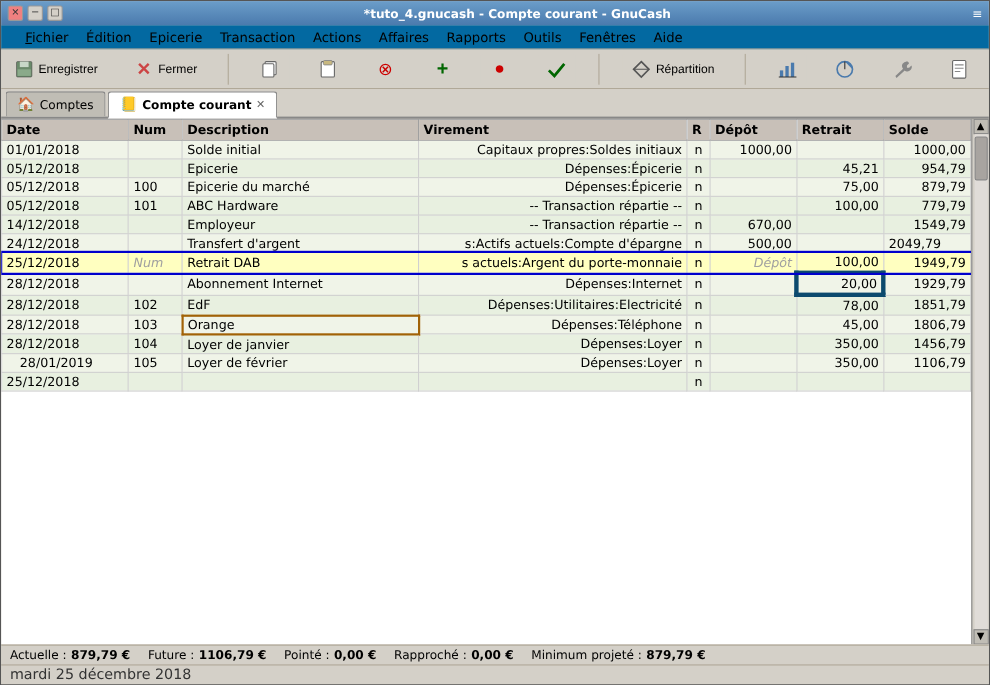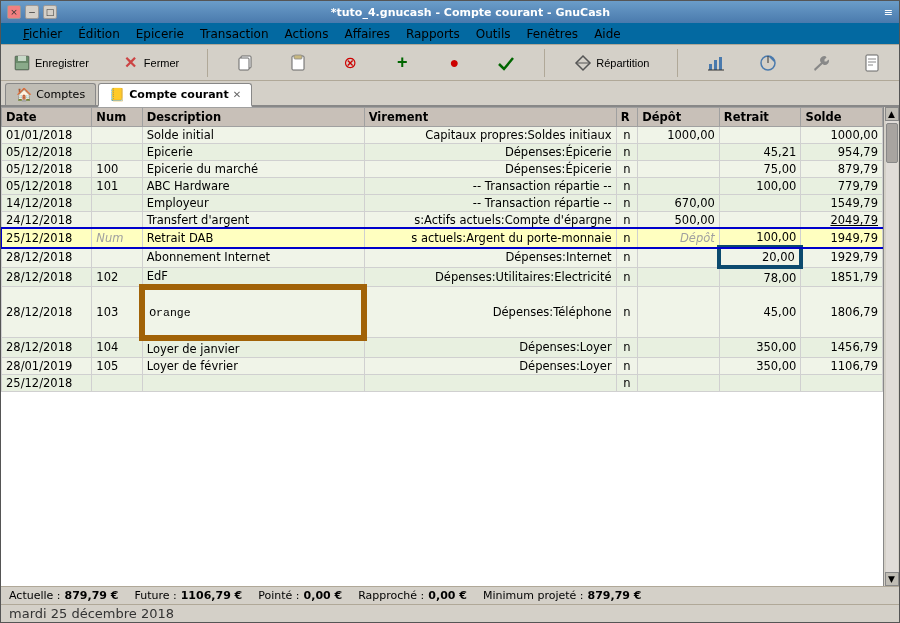--- a/index.html
+++ b/index.html
@@ -391,21 +391,21 @@
       <td style="padding:1px 4px;border:1px solid #d0d0d0;width:68px;text-align:right;">1549,79</td>
     </tr>
             <tr style="background: rgb(240, 244, 232);">
       <td style="padding:1px 4px;border:1px solid #d0d0d0;width:72px;">24/12/2018</td>
       <td style="padding:1px 4px;border:1px solid #d0d0d0;width:42px;"></td>
       <td style="padding:1px 4px;border:1px solid #d0d0d0;width:185px;">Transfert d'argent</td>
       <td style="padding:1px 4px;border:1px solid #d0d0d0;width:210px;text-align:right;">s:Actifs actuels:Compte d'épargne</td>
       <td style="padding:1px 4px;border:1px solid #d0d0d0;width:18px;text-align:center;">n</td>
       <td style="padding:1px 4px;border:1px solid #d0d0d0;width:68px;text-align:right;">500,00</td>
       <td style="padding:1px 4px;border:1px solid #d0d0d0;width:68px;text-align:right;"></td>
-      <td style="padding:1px 4px;border:1px solid #d0d0d0;width:68px;text-align:right;text-decoration:underline;">2049,79</td>
+      <td style="padding:1px 4px;border:1px solid #d0d0d0;width:68px;">2049,79</td>
     </tr>
             <tr style="outline: rgb(0, 0, 204) solid 2px; background: rgb(255, 255, 192);">
       <td style="padding:1px 4px;border:1px solid #d0d0d0;width:72px;">25/12/2018</td>
       <td style="padding:1px 4px;border:1px solid #d0d0d0;width:42px;"><span style="color:#a0a0a0;font-style:italic;">Num</span></td>
       <td style="padding:1px 4px;border:1px solid #d0d0d0;width:185px;">Retrait DAB</td>
       <td style="padding:1px 4px;border:1px solid #d0d0d0;width:210px;text-align:right;">s actuels:Argent du porte-monnaie</td>
       <td style="padding:1px 4px;border:1px solid #d0d0d0;width:18px;text-align:center;">n</td>
       <td style="padding:1px 4px;border:1px solid #d0d0d0;width:68px;text-align:right;"><span style="color:#a0a0a0;font-style:italic;">Dépôt</span></td>
       <td style="padding:1px 4px;border:1px solid #d0d0d0;width:68px;text-align:right;">100,00</td>
       <td style="padding:1px 4px;border:1px solid #d0d0d0;width:68px;text-align:right;">1949,79</td>
@@ -426,39 +426,39 @@
       <td style="padding:1px 4px;border:1px solid #d0d0d0;width:185px;margin-left:44px;">EdF</td>
       <td style="padding:1px 4px;border:1px solid #d0d0d0;width:210px;text-align:right;">Dépenses:Utilitaires:Electricité</td>
       <td style="padding:1px 4px;border:1px solid #d0d0d0;width:18px;text-align:center;">n</td>
       <td style="padding:1px 4px;border:1px solid #d0d0d0;width:68px;text-align:right;"></td>
       <td style="padding:1px 4px;border:1px solid #d0d0d0;width:68px;text-align:right;">78,00</td>
       <td style="padding:1px 4px;border:1px solid #d0d0d0;width:68px;text-align:right;">1851,79</td>
     </tr>
             <tr style="background: rgb(240, 244, 232);">
       <td style="padding:1px 4px;border:1px solid #d0d0d0;width:72px;">28/12/2018</td>
       <td style="padding:1px 4px;border:1px solid #d0d0d0;width:42px;">103</td>
-      <td style="padding:16px 4px;border:6px solid #a16207;width:185px;font-family:Liberation Mono, monospace;">Orange</td>
+      <td style="padding:0 4px;border:2px solid #a16207;width:185px;">Orange</td>
       <td style="padding:1px 4px;border:1px solid #d0d0d0;width:210px;text-align:right;">Dépenses:Téléphone</td>
       <td style="padding:1px 4px;border:1px solid #d0d0d0;width:18px;text-align:center;">n</td>
       <td style="padding:1px 4px;border:1px solid #d0d0d0;width:68px;text-align:right;"></td>
       <td style="padding:1px 4px;border:1px solid #d0d0d0;width:68px;text-align:right;">45,00</td>
       <td style="padding:1px 4px;border:1px solid #d0d0d0;width:68px;text-align:right;">1806,79</td>
     </tr>
             <tr style="background: rgb(232, 240, 224);">
       <td style="padding:1px 4px;border:1px solid #d0d0d0;width:72px;">28/12/2018</td>
       <td style="padding:1px 4px;border:1px solid #d0d0d0;width:42px;">104</td>
       <td style="padding:1px 4px;border:1px solid #d0d0d0;width:185px;">Loyer de janvier</td>
       <td style="padding:1px 4px;border:1px solid #d0d0d0;width:210px;text-align:right;">Dépenses:Loyer</td>
       <td style="padding:1px 4px;border:1px solid #d0d0d0;width:18px;text-align:center;">n</td>
       <td style="padding:1px 4px;border:1px solid #d0d0d0;width:68px;text-align:right;"></td>
       <td style="padding:1px 4px;border:1px solid #d0d0d0;width:68px;text-align:right;">350,00</td>
       <td style="padding:1px 4px;border:1px solid #d0d0d0;width:68px;text-align:right;">1456,79</td>
     </tr>
             <tr style="background: rgb(240, 244, 232);">
-      <td style="padding:1px 4px;border:1px solid #d0d0d0;width:72px;">28/01/2019</td>
+      <td style="padding:1px 16px;border:1px solid #d0d0d0;width:72px;">28/01/2019</td>
       <td style="padding:1px 4px;border:1px solid #d0d0d0;width:42px;">105</td>
       <td style="padding:1px 4px;border:1px solid #d0d0d0;width:185px;">Loyer de février</td>
       <td style="padding:1px 4px;border:1px solid #d0d0d0;width:210px;text-align:right;">Dépenses:Loyer</td>
       <td style="padding:1px 4px;border:1px solid #d0d0d0;width:18px;text-align:center;">n</td>
       <td style="padding:1px 4px;border:1px solid #d0d0d0;width:68px;text-align:right;"></td>
       <td style="padding:1px 4px;border:1px solid #d0d0d0;width:68px;text-align:right;">350,00</td>
       <td style="padding:1px 4px;border:1px solid #d0d0d0;width:68px;text-align:right;">1106,79</td>
     </tr>
             <tr style="background: rgb(232, 240, 224);">
       <td style="padding:1px 4px;border:1px solid #d0d0d0;width:72px;">25/12/2018</td>

